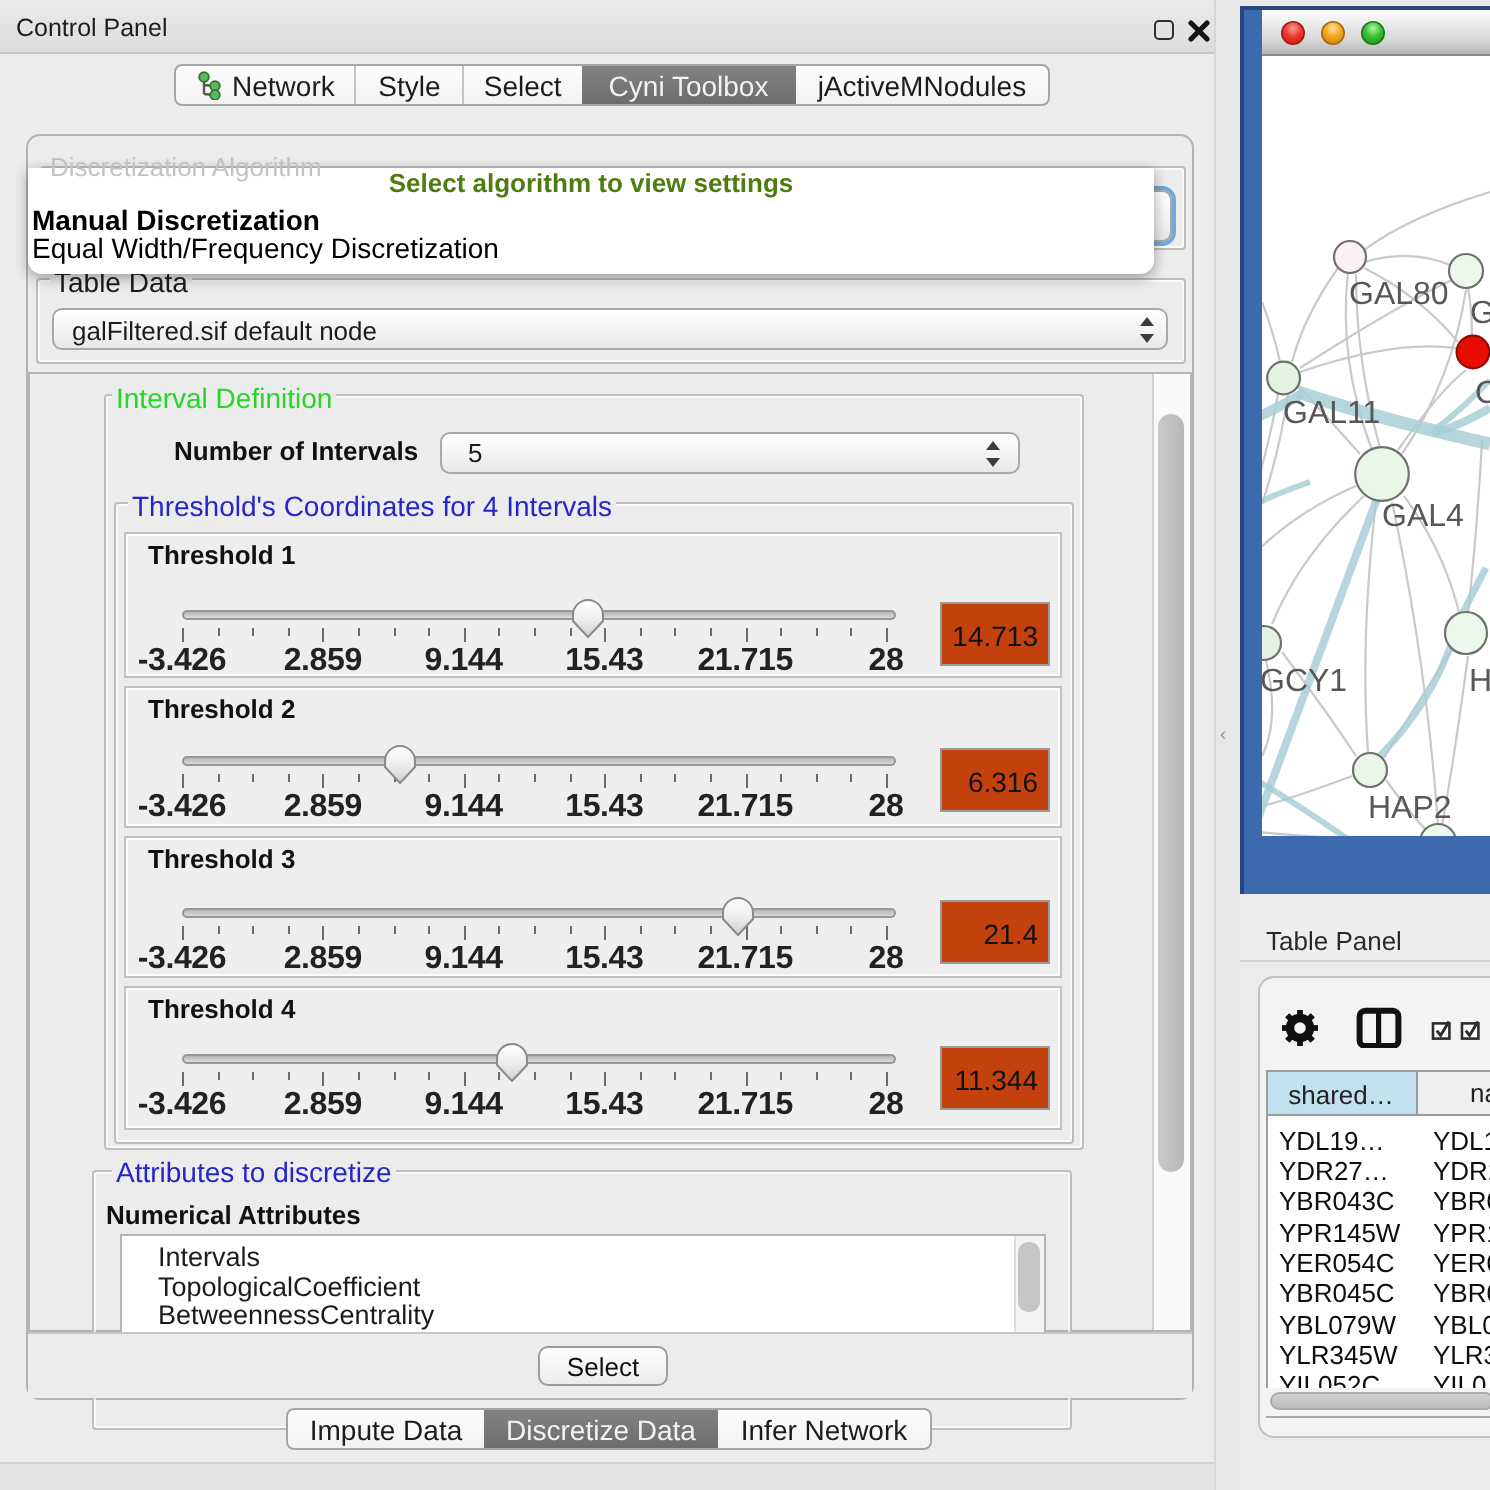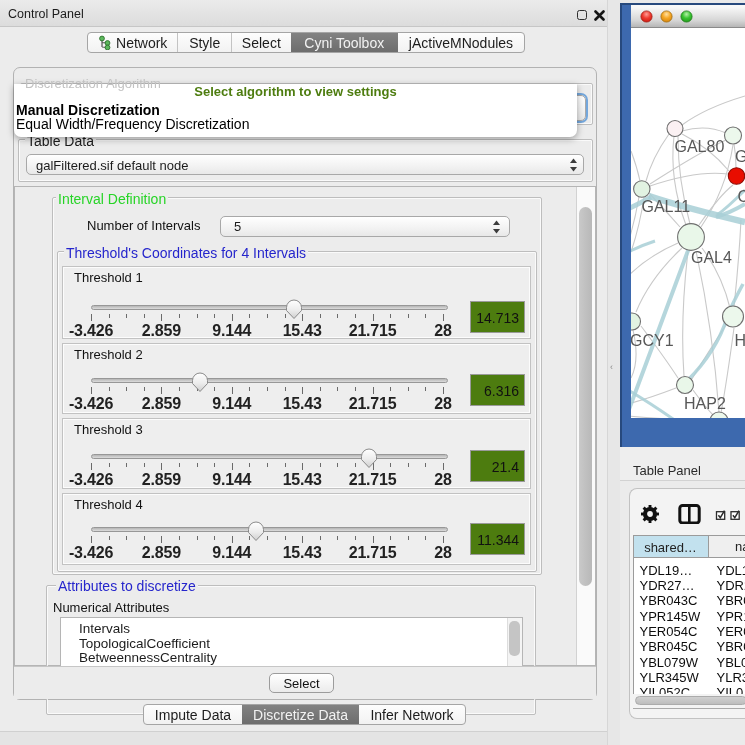--- a/index.html
+++ b/index.html
@@ -1,22 +1,22 @@
 <!DOCTYPE html>
 <html><head><meta charset="utf-8"><style>
 *{margin:0;padding:0;box-sizing:border-box}
 html,body{width:745px;height:745px;background:#e9e9e9;font-family:"Liberation Sans",sans-serif;overflow:hidden;position:relative}
 .abs{position:absolute}
 .t13{font-size:13.5px;color:#1c1c1c}
-.b13{font-size:13px;font-weight:normal;color:#111}
+.b13{font-size:13px;font-weight:bold;color:#111}
 .tick{font-size:16px;font-weight:bold;color:#222;letter-spacing:-0.2px}
 .etch{border:1px solid #bdbdbd;box-shadow:inset 0 0 0 1px rgba(255,255,255,0.75)}
 .tbox{background:#eeeeee;border:1px solid #c2c2c2;box-shadow:inset 0 0 0 1px rgba(255,255,255,0.8)}
 .groove{width:357px;height:5px;border-radius:2.5px;border:1px solid #979797;background:linear-gradient(#b5b5b5,#dcdcdc)}
-.vbox{width:55px;height:32px;background:#4d7c0f;border:1px solid #9a9a9a;font-size:14px;color:#111;text-align:right;padding:8px 5px 0 0}
+.vbox{width:55px;height:32px;background:#c2410c;border:1px solid #9a9a9a;font-size:14px;color:#111;text-align:right;padding:8px 5px 0 0}
 .combo{background:linear-gradient(#ffffff,#f2f2f2 60%,#e8e8e8);border:1px solid #a8a8a8;border-radius:5px}
 .ct{font-size:13px;color:#1c1c1c;position:absolute;left:9px;top:3px}
 .glabel{position:absolute;background:#ececec;padding:0 2px;font-size:14px;white-space:nowrap}
 .seg{display:flex;align-items:center;background:linear-gradient(#fdfdfd,#f2f2f2);border:1px solid #a5a5a5;border-radius:4px;overflow:hidden}
 .seg .tab{font-size:14px;color:#1c1c1c;display:flex;align-items:center;justify-content:center;height:100%;white-space:nowrap}
 .seg .sep{width:1px;height:100%;background:#c3c3c3}
 .seg .dark{background:linear-gradient(#828282,#6d6d6d);color:#f2f2f2}
 .trow{font-size:13px;color:#0d0d0d}
 </style></head><body>
 

